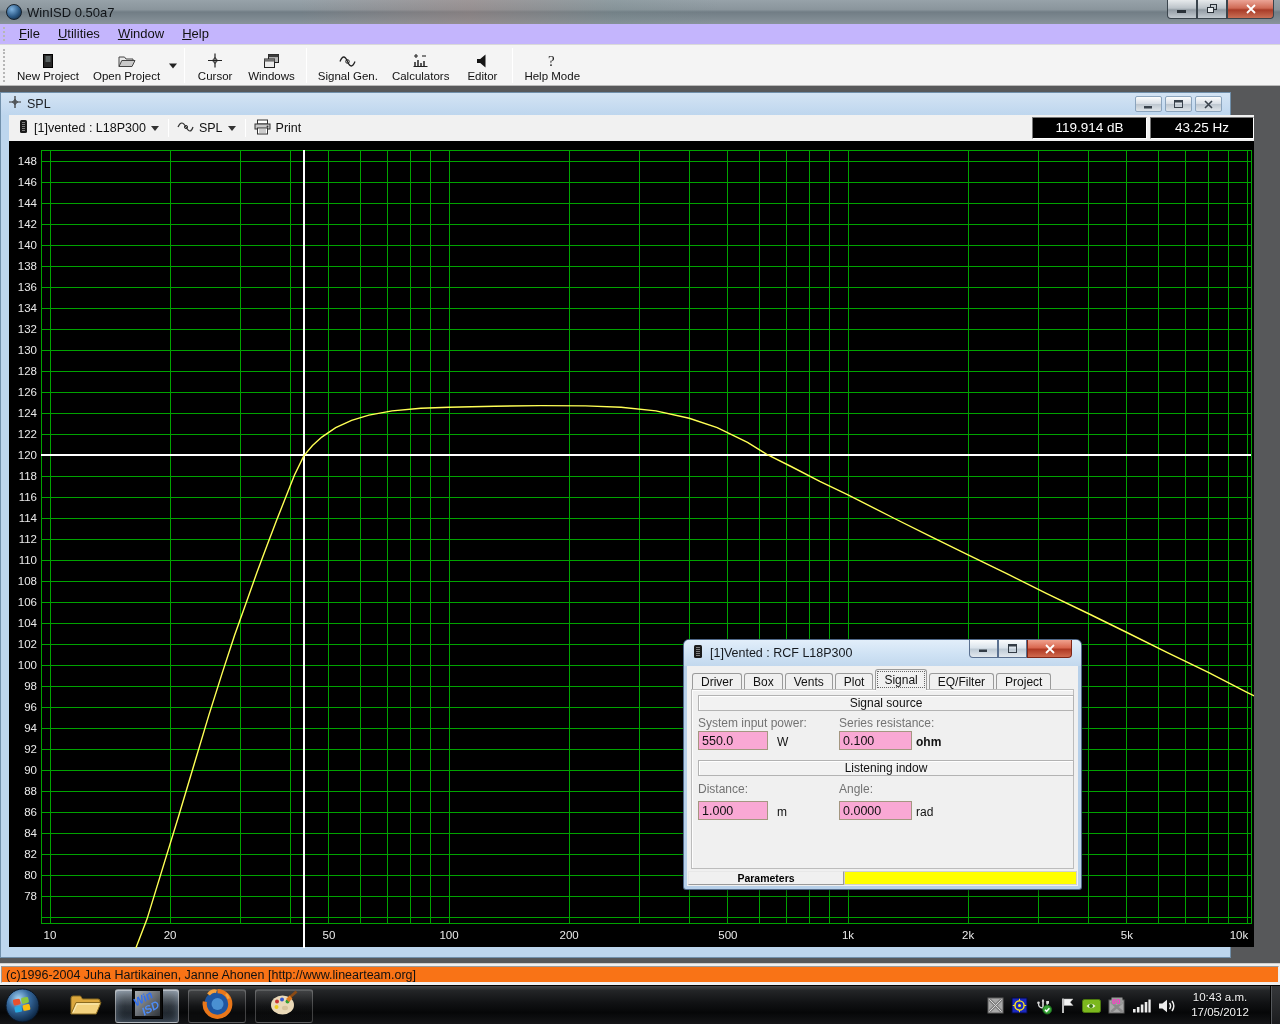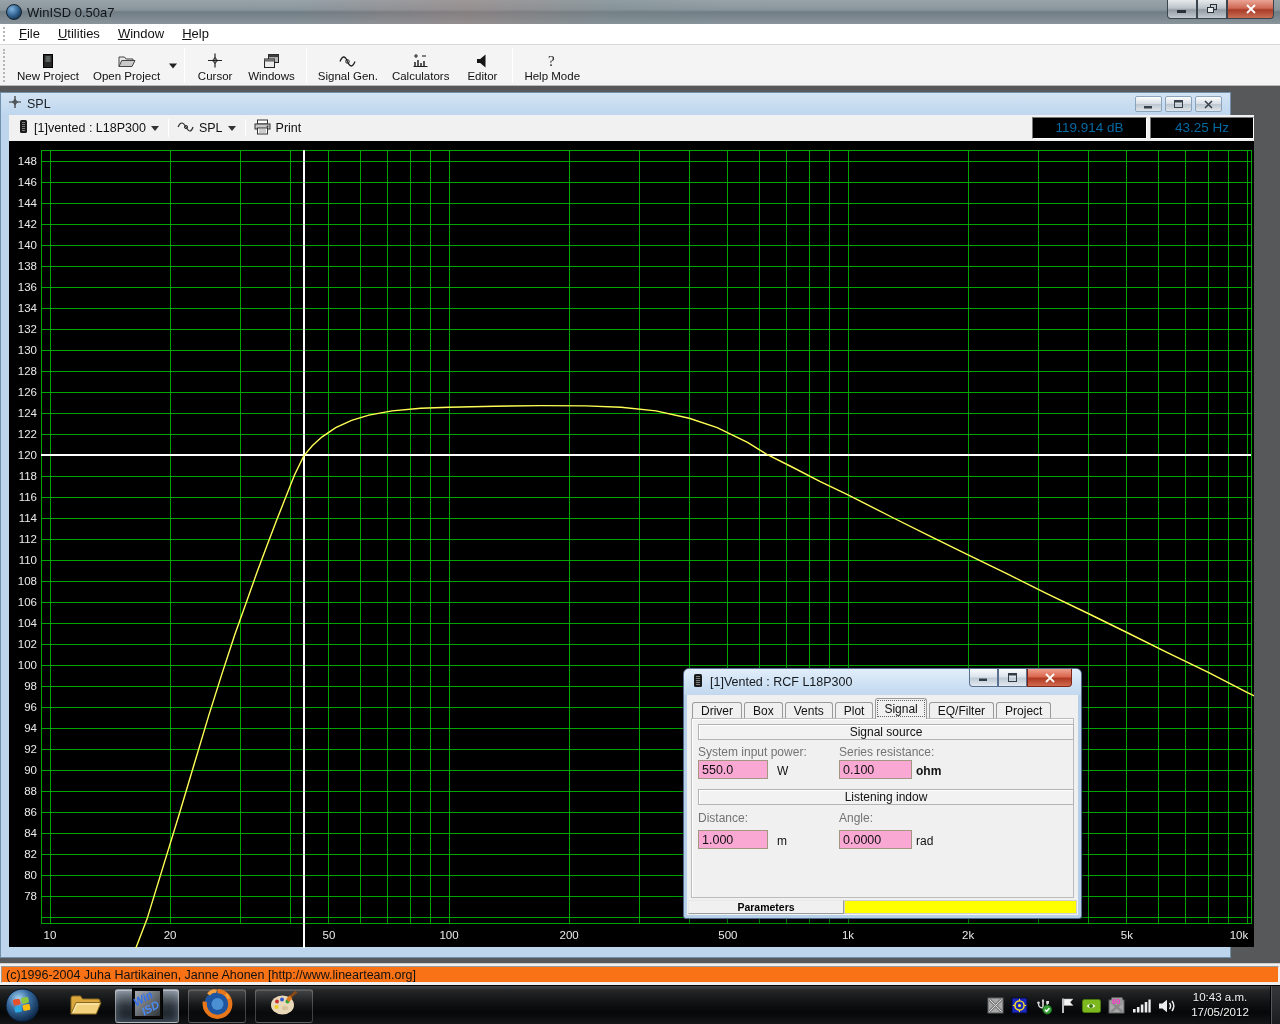--- a/index.html
+++ b/index.html
@@ -20,21 +20,21 @@
   .win-btns { position:absolute; right:6px; top:0; display:flex; z-index:3;}
   .wbtn { width:30px; height:19px; display:flex; align-items:center; justify-content:center;
     background:linear-gradient(180deg,#e7eaec 0%,#bcc3c9 45%,#939ca4 55%,#c3cad0 100%);
     border:1px solid #3a444c; border-top:none; color:#2a3138; }
   .wbtn.first{ border-radius:0 0 0 4px; }
   .wbtn.close { width:47px; border-radius:0 0 4px 0; color:#fff;
     background:linear-gradient(180deg,#eba496 0%,#cf6a55 45%,#a93c28 55%,#c96f55 100%); }
 
   
   .menubar { position:absolute; left:0; top:24px; width:1280px; height:21px;
-    background:#ffffff; border-bottom:1px solid #d9d9d9; display:flex; align-items:stretch; }
+    background:#c4b5fd; border-bottom:1px solid #d9d9d9; display:flex; align-items:stretch; }
   .grip { width:5px; margin:3px 2px 3px 3px; border-left:2px dotted #b6b6b6; }
   .menu-item { padding:0 9px; font-size:13px; line-height:20px; color:#111; }
 
   
   .toolbar { position:absolute; left:0; top:45px; width:1280px; height:41px;
     background:#f4f4f4; border-bottom:1px solid #b9b9b9; display:flex; align-items:stretch; padding-top:1px;}
   .tb-btn { display:flex; flex-direction:column; align-items:center; justify-content:center;
     padding:2px 7px 1px; min-width:52px; }
   .tb-btn .ticon { height:18px; display:flex; align-items:flex-end; justify-content:center; }
   .tb-btn .tlabel { font-size:11.5px; color:#111; margin-top:1px; white-space:nowrap; }
@@ -52,30 +52,30 @@
   .spl-title .t { font-size:12.5px; color:#1b1f24; margin-left:5px; }
   .spl-btns { position:absolute; right:8px; top:3px; display:flex; gap:3px; }
   .sbtn { width:27px; height:16px; display:flex; align-items:center; justify-content:center;
     background:linear-gradient(180deg,#fdfdfd,#d6dde4 50%,#bdc6cf 52%,#dfe5ea);
     border:1px solid #8ba4bd; border-radius:2px; color:#39424c; }
   .spl-content { position:absolute; left:8px; top:22px; width:1245px; bottom:10px; background:#f1f1f1; }
   .spl-toolbar { position:absolute; left:0; top:0; right:0; height:26px; background:#f1f1f1;
     display:flex; align-items:center; padding-left:4px; }
   .stb-item { display:flex; align-items:center; gap:5px; padding:0 6px; font-size:12.5px; color:#111; height:22px; }
   .stb-sep { width:1px; height:18px; background:#c2c2c2; border-right:1px solid #fff; margin:0 2px; }
-  .readout { position:absolute; top:2px; height:22px; background:#000; color:#0369a1;
+  .readout { position:absolute; top:2px; height:22px; background:#000; color:#ffffff;
     font-size:13.5px; text-align:center; line-height:20px;
     border:1px solid; border-color:#777 #fff #fff #777; }
   .readout.db { right:107px; width:115px; }
   .readout.fq { right:0; width:104px; }
   .plot { position:absolute; left:0; top:26px; right:0; bottom:0; background:#000; }
   .plot svg { display:block; }
 
   
-  .dialog { position:absolute; left:684px; top:669px; width:397px; height:249px;
+  .dialog { position:absolute; left:684px; top:640px; width:397px; height:249px;
     background:#f0f0f0; border:3px solid #b7d0e9; border-radius:5px 5px 2px 2px;
     box-shadow:0 0 0 1px #51698a, 2px 3px 8px rgba(0,0,0,.5); z-index:20; }
   .dlg-title { position:absolute; left:-3px; top:-3px; right:-3px; height:26px;
     background:linear-gradient(180deg,#e2eefa 0%,#cfe2f4 55%,#c2d8ee 100%);
     border-radius:5px 5px 0 0; display:flex; align-items:center; padding-left:9px; }
   .dlg-title .t { font-size:12.5px; color:#15191e; margin-left:6px; }
   .dlg-btns { position:absolute; right:6px; top:-3px; display:flex; }
   .dbtn { width:29px; height:18px; display:flex; align-items:center; justify-content:center;
     background:linear-gradient(180deg,#fbfcfd,#dbe4ec 45%,#bfcbd6 55%,#e3e9ef);
     border:1px solid #5a7090; border-top:none; color:#333c46; }

